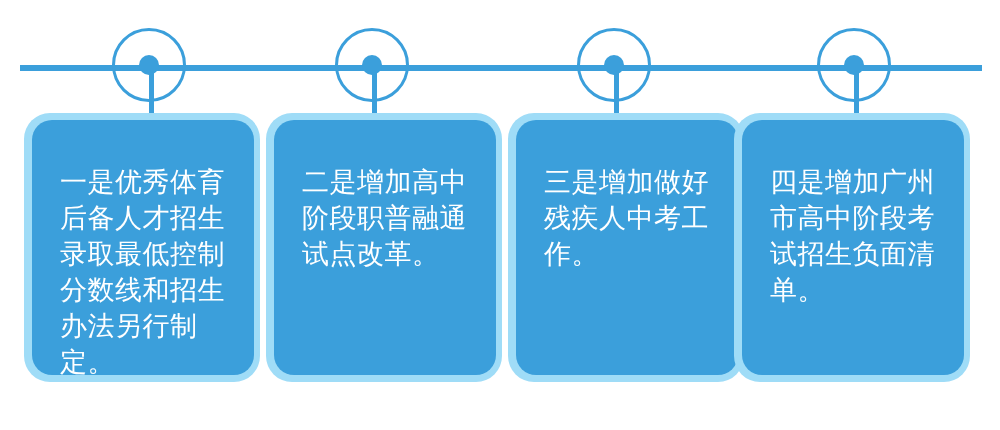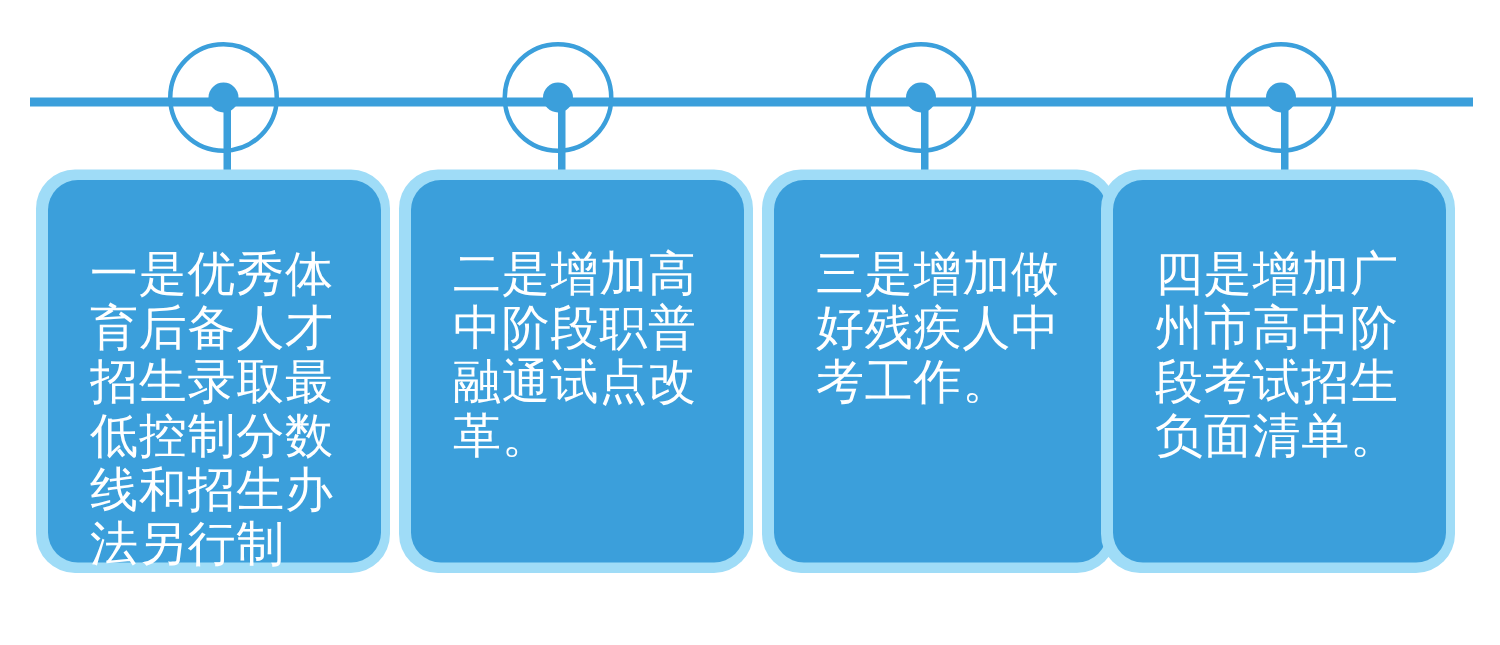--- a/index.html
+++ b/index.html
@@ -86,21 +86,21 @@
   .card-inner {
     width: 100%;
     height: 100%;
     background: #3b9fdb;
     border-radius: 20px;
     box-sizing: border-box;
     padding: 44px 16px 16px 28px;
   }
   .card-text {
     color: #ffffff;
-    font-size: 32px;
+    font-size: 27px;
     line-height: 36px;
     letter-spacing: 0.5px;
     font-weight: 400;
     white-space: pre-wrap;
     word-break: break-all;
   }
 </style>
 </head>
 <body>
 

